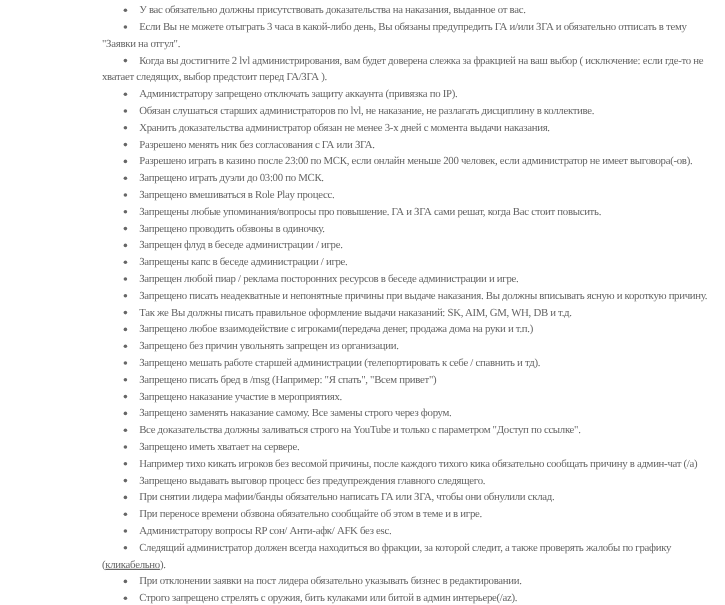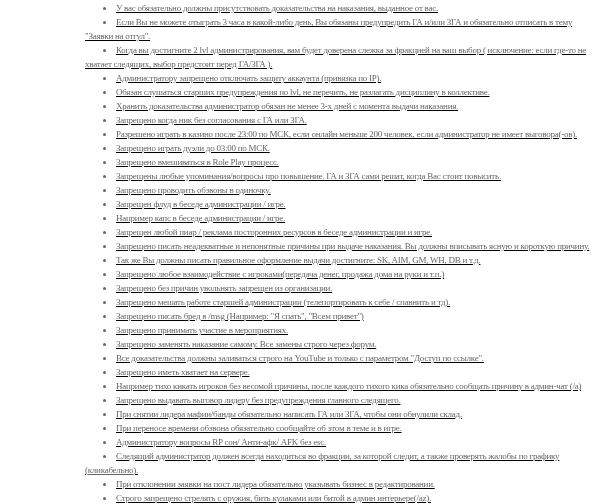--- a/index.html
+++ b/index.html
@@ -9,21 +9,20 @@
   body {
     width: 604px;
     height: 504px;
     background: #ffffff;
     overflow: hidden;
   }
   .page {
     width: 604px;
     height: 370px;
     box-sizing: border-box;
-    text-decoration: underline;
   }
   ul.rules {
     margin: 0;
     padding: 1px 4px 0 85px;
     font-family: "Liberation Serif", serif;
     font-size: 9px;
     letter-spacing: -0.25px;
     line-height: 14px;
     color: #666666;
   }
@@ -42,43 +41,43 @@
 </style>
 </head>
 <body>
 
 <div class="page">
   <ul class="rules" id="rules-list">
       <li>У вас обязательно должны присутствовать доказательства на наказания, выданное от вас.</li>
       <li>Если Вы не можете отыграть 3 часа в какой-либо день, Вы обязаны предупредить ГА и/или ЗГА и обязательно отписать в тему "Заявки на отгул".</li>
       <li>Когда вы достигните 2 lvl администрирования, вам будет доверена слежка за фракцией на ваш выбор ( исключение: если где-то не хватает следящих, выбор предстоит перед ГА/ЗГА ).</li>
       <li>Администратору запрещено отключать защиту аккаунта (привязка по IP).</li>
-      <li>Обязан слушаться старших предупреждения по lvl, не перечить, не разлагать дисциплину в коллективе.</li>
+      <li>Обязан слушаться старших администраторов по lvl, не наказание, не разлагать дисциплину в коллективе.</li>
       <li>Хранить доказательства администратор обязан не менее 3-х дней с момента выдачи наказания.</li>
-      <li>Запрещено когда ник без согласования с ГА или ЗГА.</li>
+      <li>Разрешено менять ник без согласования с ГА или ЗГА.</li>
       <li>Разрешено играть в казино после 23:00 по МСК, если онлайн меньше 200 человек, если администратор не имеет выговора(-ов).</li>
       <li>Запрещено играть дуэли до 03:00 по МСК.</li>
       <li>Запрещено вмешиваться в Role Play процесс.</li>
       <li>Запрещены любые упоминания/вопросы про повышение. ГА и ЗГА сами решат, когда Вас стоит повысить.</li>
       <li>Запрещено проводить обзвоны в одиночку.</li>
       <li>Запрещен флуд в беседе администрации / игре.</li>
-      <li>Например капс в беседе администрации / игре.</li>
+      <li>Запрещены капс в беседе администрации / игре.</li>
       <li>Запрещен любой пиар / реклама посторонних ресурсов в беседе администрации и игре.</li>
       <li>Запрещено писать неадекватные и непонятные причины при выдаче наказания. Вы должны вписывать ясную и короткую причину.</li>
-      <li>Так же Вы должны писать правильное оформление выдачи достигните: SK, AIM, GM, WH, DB и т.д.</li>
+      <li>Так же Вы должны писать правильное оформление выдачи наказаний: SK, AIM, GM, WH, DB и т.д.</li>
       <li>Запрещено любое взаимодействие с игроками(передача денег, продажа дома на руки и т.п.)</li>
       <li>Запрещено без причин увольнять запрещен из организации.</li>
       <li>Запрещено мешать работе старшей администрации (телепортировать к себе / спавнить и тд).</li>
       <li>Запрещено писать бред в /msg (Например: "Я спать", "Всем привет")</li>
-      <li>Запрещено принимать участие в мероприятиях.</li>
+      <li>Запрещено наказание участие в мероприятиях.</li>
       <li>Запрещено заменять наказание самому. Все замены строго через форум.</li>
       <li>Все доказательства должны заливаться строго на YouTube и только с параметром "Доступ по ссылке".</li>
       <li>Запрещено иметь хватает на сервере.</li>
       <li>Например тихо кикать игроков без весомой причины, после каждого тихого кика обязательно сообщать причину в админ-чат (/a)</li>
-      <li>Запрещено выдавать выговор лидеру без предупреждения главного следящего.</li>
+      <li>Запрещено выдавать выговор процесс без предупреждения главного следящего.</li>
       <li>При снятии лидера мафии/банды обязательно написать ГА или ЗГА, чтобы они обнулили склад.</li>
       <li>При переносе времени обзвона обязательно сообщайте об этом в теме и в игре.</li>
       <li>Администратору вопросы RP сон/ Анти-афк/ AFK без esc.</li>
       <li>Следящий администратор должен всегда находиться во фракции, за которой следит, а также проверять жалобы по графику (<a class="inline-link" href="#">кликабельно</a>).</li>
       <li>При отклонении заявки на пост лидера обязательно указывать бизнес в редактировании.</li>
       <li>Строго запрещено стрелять с оружия, бить кулаками или битой в админ интерьере(/az).</li>
     </ul>
 </div>
 
 </body></html>

